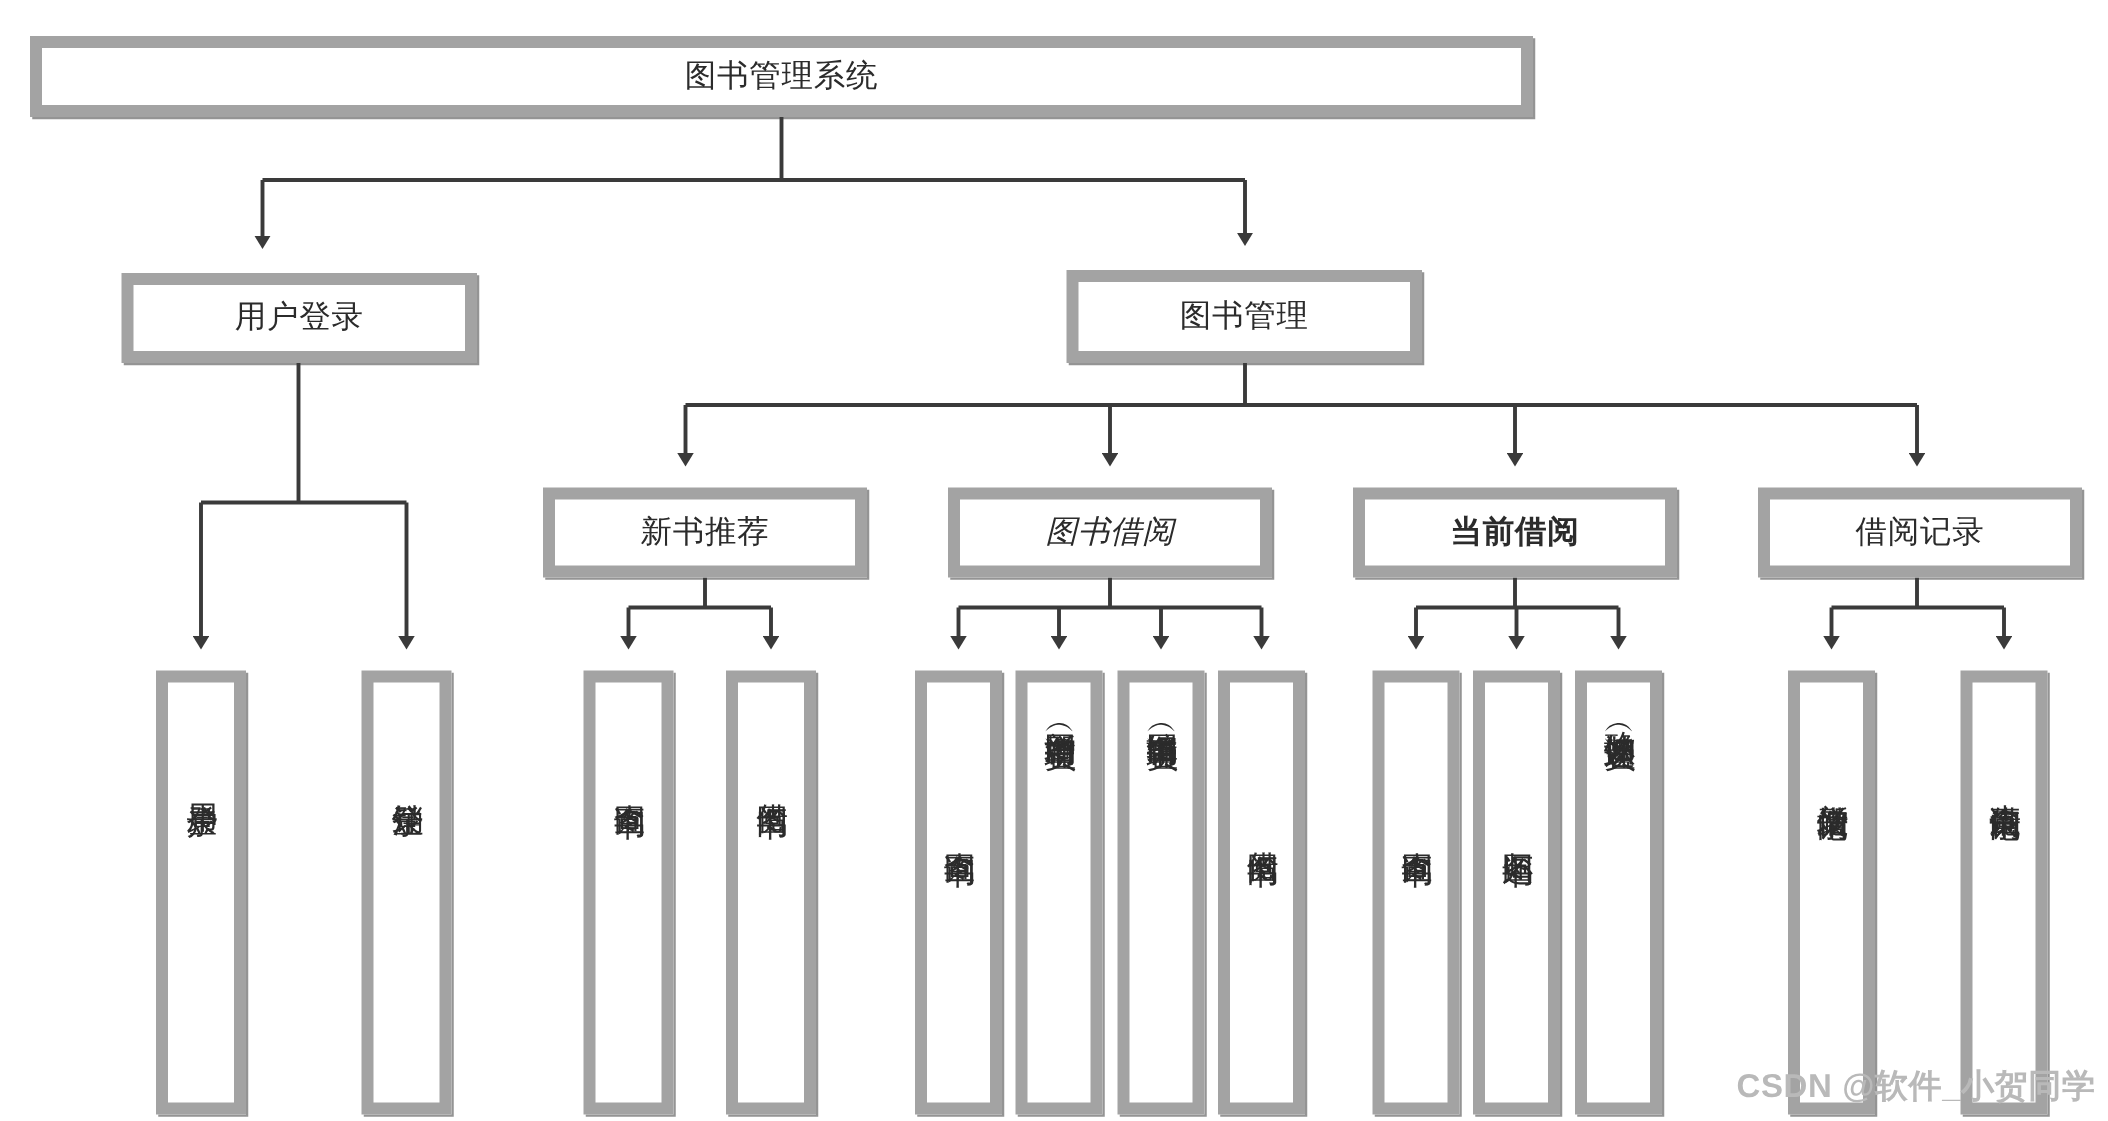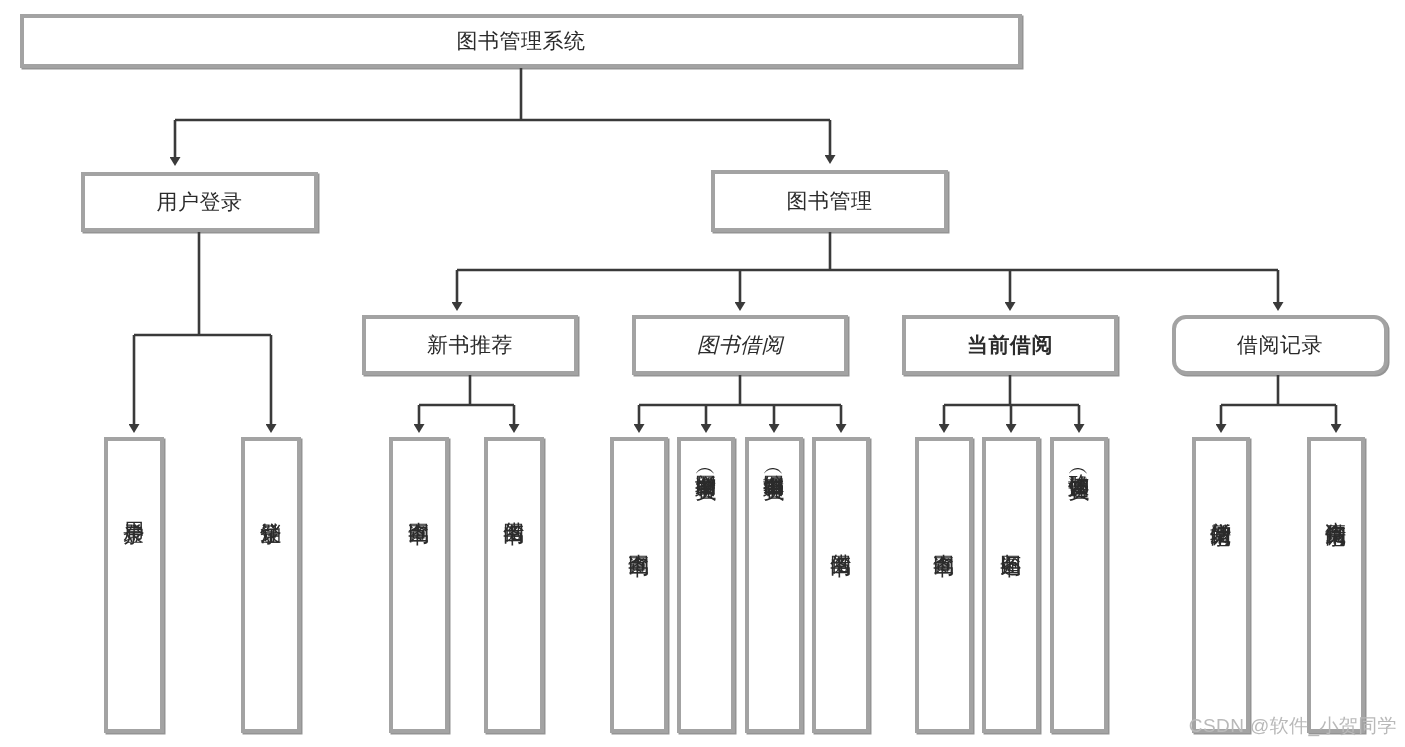--- a/index.html
+++ b/index.html
@@ -21,26 +21,27 @@
   #diagram-svg {
     position: absolute;
     left: 0;
     top: 0;
     width: 1405px;
     height: 747px;
   }
   .node-box {
     position: absolute;
     box-sizing: border-box;
-    border: 4px solid #a3a3a3;
+    border: 8px solid #a3a3a3;
     background: #ffffff;
     display: flex;
     align-items: center;
     justify-content: center;
     box-shadow: 1.5px 1.5px 0 0 rgba(60,60,60,0.55);
+    margin-top: 10px;
   }
   .node-label {
     color: #2b2b2b;
     font-size: 21px;
     line-height: 1.12;
     letter-spacing: 0.5px;
     white-space: nowrap;
     text-align: center;
   }
   .node-box.horizontal .node-label {
@@ -65,25 +66,26 @@
   .node-box.vertical.midlow .node-label {
     padding-top: 90px;
   }
   .node-box.vertical.top .node-label {
     padding-top: 10px;
   }
   #watermark {
     position: absolute;
     right: 8px;
     bottom: 8px;
-    font-size: 19px;
+    font-size: 22px;
     color: #b9b9b9;
     letter-spacing: 0.4px;
     white-space: nowrap;
     pointer-events: none;
+    font-weight: bold;
   }
 </style>
 </head>
 <body>
 
 <div id="diagram-root">
 
   <svg id="diagram-svg" viewBox="0 0 1405 747">
     <defs>
       <marker id="arrowhead" markerWidth="9" markerHeight="11" refX="1" refY="5.5" orient="auto" markerUnits="userSpaceOnUse">
@@ -147,21 +149,21 @@
 
   <div class="node-box horizontal" style="left:711px; top:170px; width:237px; height:62px;">
     <span class="node-label">图书管理</span>
   </div>
   <div class="node-box horizontal" style="left:632px; top:315px; width:216px; height:60px;font-style:italic;">
     <span class="node-label">图书借阅</span>
   </div>
   <div class="node-box horizontal" style="left:902px; top:315px; width:216px; height:60px;font-weight:bold;">
     <span class="node-label">当前借阅</span>
   </div>
-  <div class="node-box horizontal" style="left:1172px; top:315px; width:216px; height:60px;border-radius:14px;">
+  <div class="node-box horizontal" style="left:1172px; top:315px; width:216px; height:60px;">
     <span class="node-label">借阅记录</span>
   </div>
 
   <div class="node-box vertical mid" style="left:104px; top:437px; width:60px; height:296px;">
     <span class="node-label">用户登录</span>
   </div>
   <div class="node-box vertical mid" style="left:241px; top:437px; width:60px; height:296px;">
     <span class="node-label">注销登录</span>
   </div>
 

